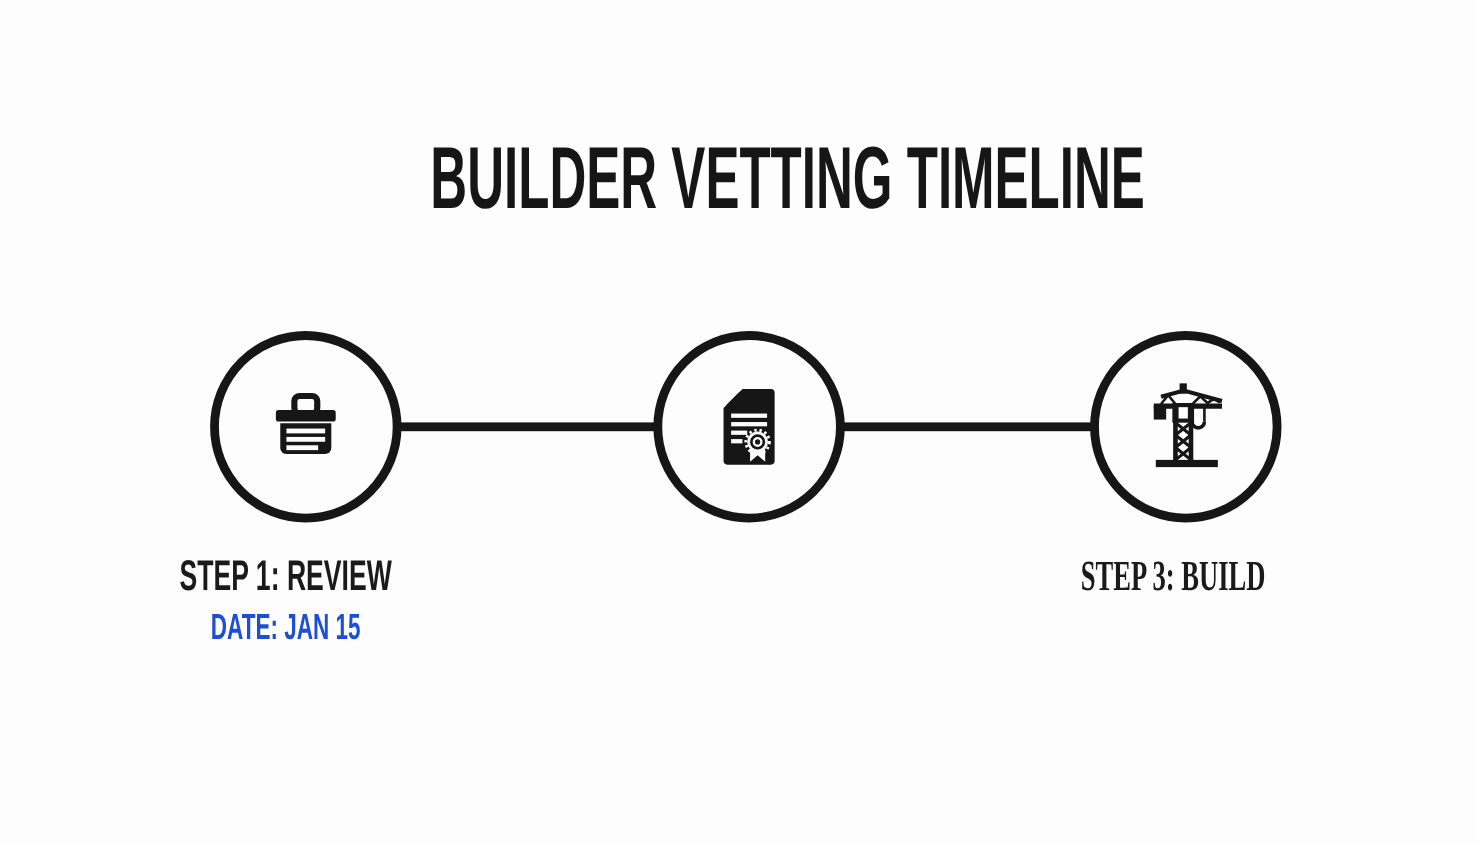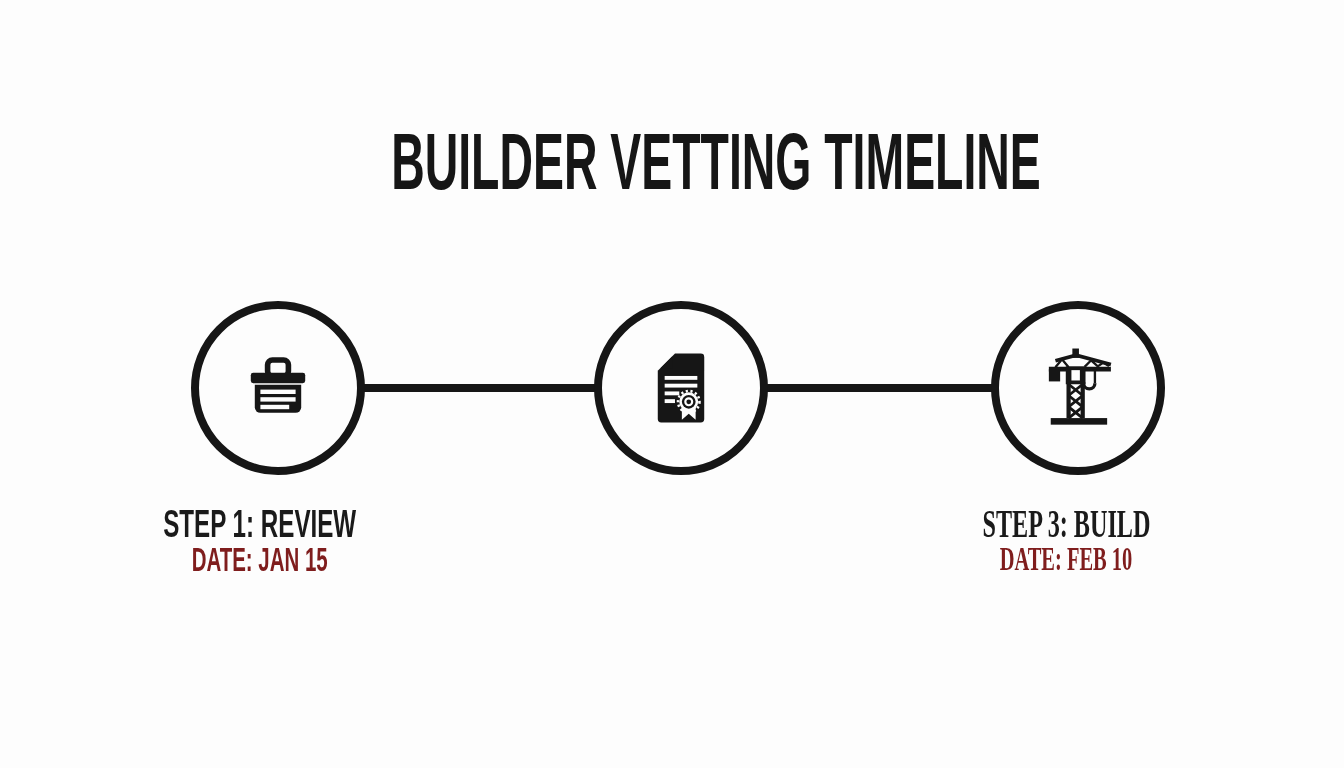--- a/index.html
+++ b/index.html
@@ -80,24 +80,25 @@
   .step-text.s1 { left: 260px; }
   .step-text.s2 { left: 686px; }
   .step-text.s3 { left: 1066px; font-family: Liberation Serif, serif; }
   .step-label {
     font-size: 39px;
     font-weight: 700;
     line-height: 1;
     color: #1a1a1a;
   }
   .step-date {
+    margin-top: 10px;
     font-size: 33px;
     font-weight: 700;
     line-height: 1;
-    color: #7f1d1d;
+    color: #1d4ed8;
     text-align: center;
   }
 </style>
 </head>
 <body>
 
 <div class="canvas">
 
   <div class="title">
     <span class="condensed">BUILDER VETTING TIMELINE</span>
@@ -161,18 +162,15 @@
     <div class="step-date">
       <span class="condensed-md">DATE: JAN 15</span>
     </div>
   </div>
 
 
   <div class="step-text s3">
     <div class="step-label">
       <span class="condensed-md">STEP 3: BUILD</span>
     </div>
-    <div class="step-date">
-      <span class="condensed-md">DATE: FEB 10</span>
-    </div>
   </div>
 
 </div>
 
 </body></html>

